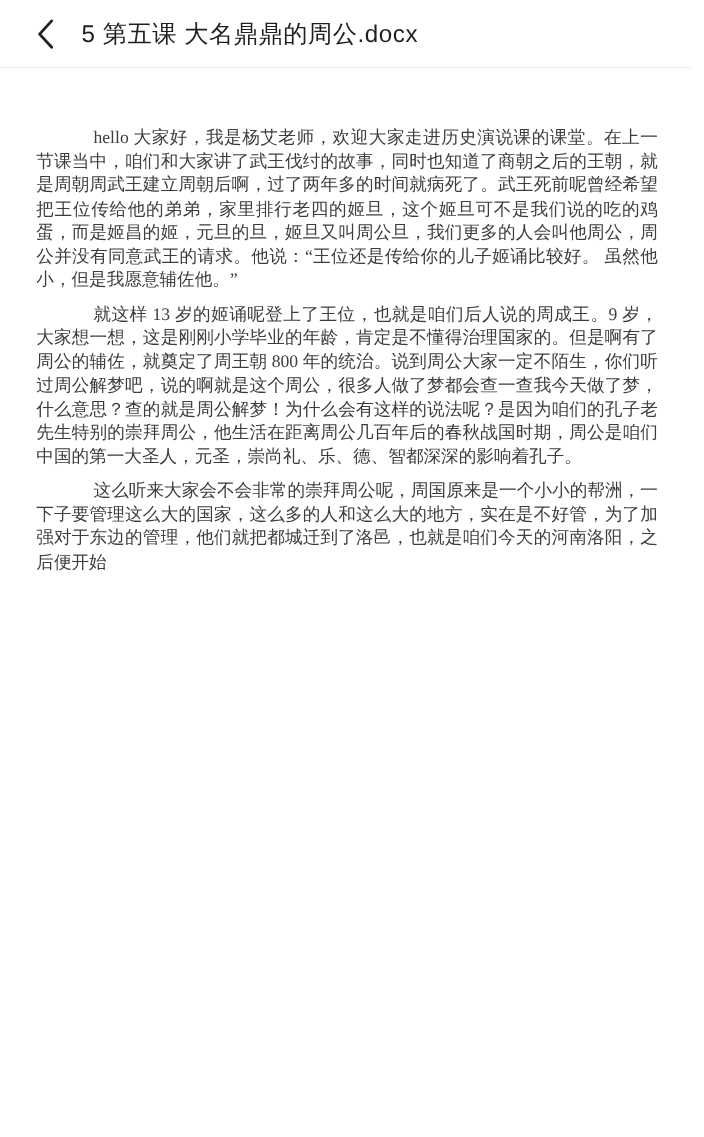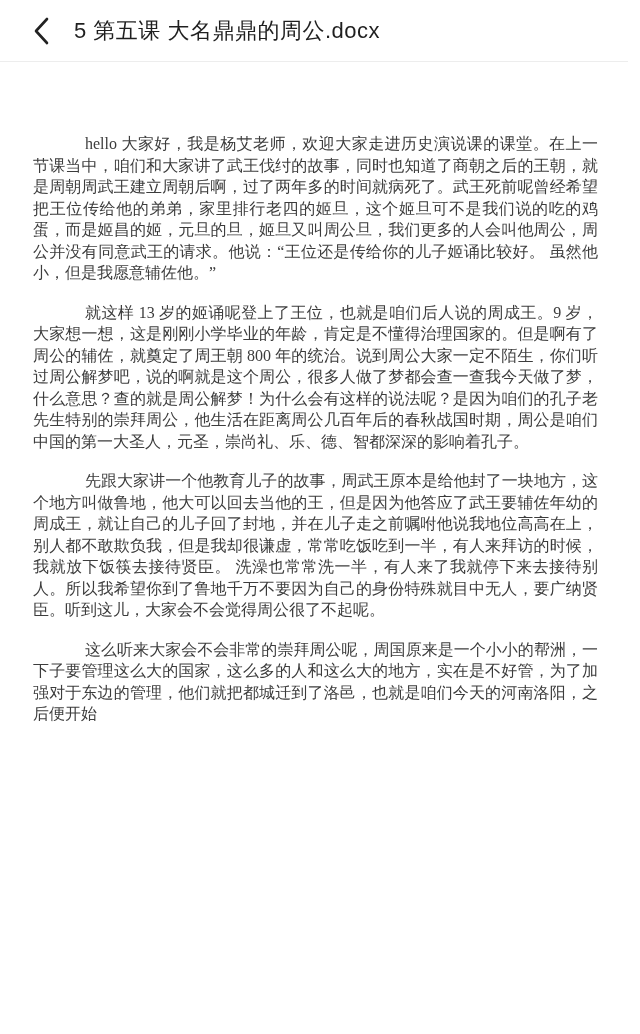--- a/index.html
+++ b/index.html
@@ -58,21 +58,21 @@
   .doc-page {
     padding: 53px 30px 0 33px;
     font-family: "Liberation Serif", "DejaVu Serif", serif;
     font-size: 16px;
     line-height: 21.5px;
     color: #3c3c3c;
     text-align: justify;
   }
   .doc-page p {
     text-indent: 52px;
-    margin: 18px 0 10px 0;
+    margin: 0 0 10px 0;
     word-break: break-all;
   }
 </style>
 </head>
 <body>
 
 <div class="app">
 
   <header class="titlebar">
     <button class="back-btn" aria-label="back">
@@ -82,18 +82,17 @@
         </svg>
       </span>
     </button>
     <h1 class="doc-title">5 第五课  大名鼎鼎的周公.docx</h1>
   </header>
 
   <div class="doc-scroll">
     <div class="doc-page">
       <p>hello 大家好，我是杨艾老师，欢迎大家走进历史演说课的课堂。在上一节课当中，咱们和大家讲了武王伐纣的故事，同时也知道了商朝之后的王朝，就是周朝周武王建立周朝后啊，过了两年多的时间就病死了。武王死前呢曾经希望把王位传给他的弟弟，家里排行老四的姬旦，这个姬旦可不是我们说的吃的鸡蛋，而是姬昌的姬，元旦的旦，姬旦又叫周公旦，我们更多的人会叫他周公，周公并没有同意武王的请求。他说：“王位还是传给你的儿子姬诵比较好。 虽然他小，但是我愿意辅佐他。”</p>
       <p>就这样 13 岁的姬诵呢登上了王位，也就是咱们后人说的周成王。9 岁，大家想一想，这是刚刚小学毕业的年龄，肯定是不懂得治理国家的。但是啊有了周公的辅佐，就奠定了周王朝 800 年的统治。说到周公大家一定不陌生，你们听过周公解梦吧，说的啊就是这个周公，很多人做了梦都会查一查我今天做了梦，什么意思？查的就是周公解梦！为什么会有这样的说法呢？是因为咱们的孔子老先生特别的崇拜周公，他生活在距离周公几百年后的春秋战国时期，周公是咱们中国的第一大圣人，元圣，崇尚礼、乐、德、智都深深的影响着孔子。</p>
-      <p>先跟大家讲一个他教育儿子的故事，周武王原本是给他封了一块地方，这个地方叫做鲁地，他大可以回去当他的王，但是因为他答应了武王要辅佐年幼的周成王，就让自己的儿子回了封地，并在儿子走之前嘱咐他说我地位高高在上，别人都不敢欺负我，但是我却很谦虚，常常吃饭吃到一半，有人来拜访的时候，我就放下饭筷去接待贤臣。 洗澡也常常洗一半，有人来了我就停下来去接待别人。所以我希望你到了鲁地千万不要因为自己的身份特殊就目中无人，要广纳贤臣。听到这儿，大家会不会觉得周公很了不起呢。</p>
       <p>这么听来大家会不会非常的崇拜周公呢，周国原来是一个小小的帮洲，一下子要管理这么大的国家，这么多的人和这么大的地方，实在是不好管，为了加强对于东边的管理，他们就把都城迁到了洛邑，也就是咱们今天的河南洛阳，之后便开始</p>
     </div>
   </div>
 
 </div>
 
 </body></html>

